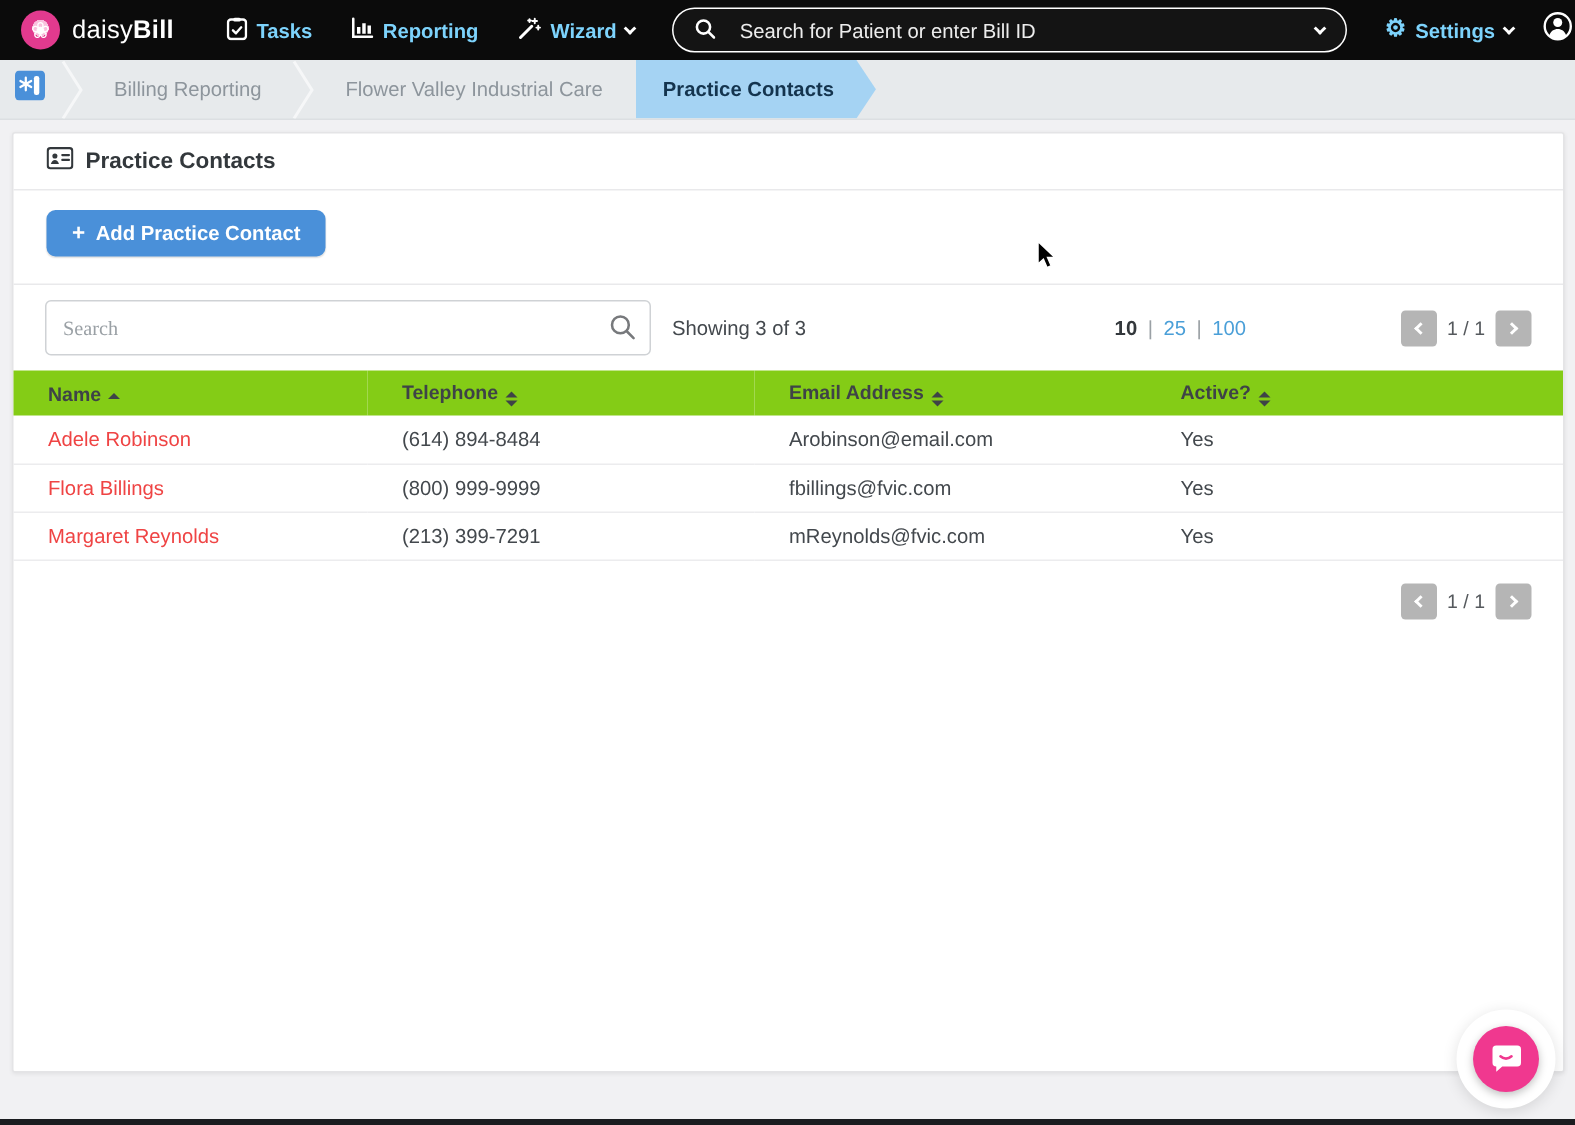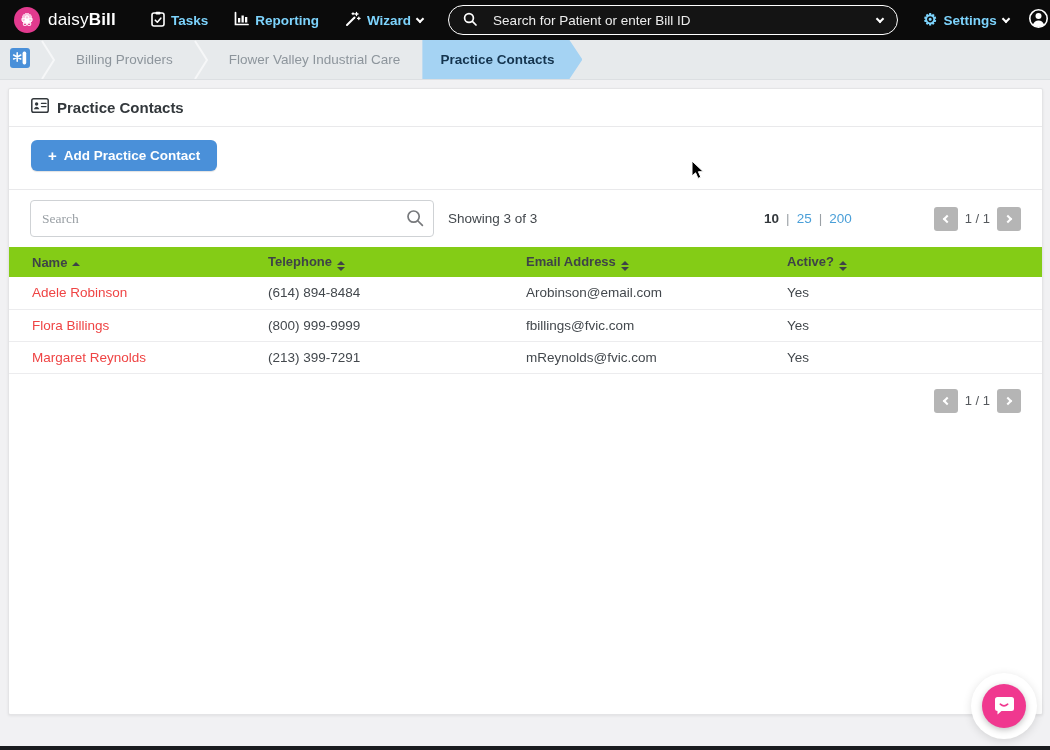--- a/index.html
+++ b/index.html
@@ -93,21 +93,21 @@
   .search-wrap { position:relative; width:404px;font-family:Liberation Serif, serif; }
   .search-input {
     width:404px; height:37px; border:1px solid #cfd2d5; border-radius:4px;
     font-family:inherit; font-size:13.5px; color:#444; padding:0 36px 0 11px;
     outline:none; background:#fff;
   }
   .search-input::placeholder { color:#9aa0a5; }
   .search-wrap svg { position:absolute; right:10px; top:9px; }
   .showing { margin-left:14px; font-size:13.5px; color:#43484d; }
   .tb-spacer { flex:1; }
-  .pagesizes { display:flex; align-items:center; gap:7px; font-size:13.5px; margin-right:82px; }
+  .pagesizes { display:flex; align-items:center; gap:7px; font-size:13.5px; margin-right:103px; }
   .ps-selected { color:#33383c; font-weight:700; cursor:default; }
   .ps-sep { color:#9aa0a5; }
   .ps-link { color:#4a9fd8; cursor:pointer; }
   .pager { display:flex; align-items:center; gap:7px; }
   .pg-btn {
     width:24px; height:24px; background:#b5b5b5; border:none; border-radius:3px;
     display:flex; align-items:center; justify-content:center; cursor:pointer;
   }
   .pg-chev { display:inline-block; width:6px; height:6px; border-right:2px solid #fff; border-bottom:2px solid #fff; }
   .pg-left  { transform:rotate(135deg); margin-left:3px; }
@@ -228,21 +228,21 @@
       <svg width="20" height="20" viewBox="0 0 20 20">
           <rect x="0" y="0" width="20" height="20" rx="3" fill="#4a90d9"></rect>
           <path d="M7.2 5.8 v8.4 M3.6 8 l7.2 4 M10.8 8 l-7.2 4" stroke="#fff" stroke-width="1.5" stroke-linecap="round" transform="translate(0,-1)"></path>
           <rect x="12.6" y="3.6" width="3.6" height="12.8" rx="1.6" fill="#fff"></rect>
         </svg>
     </span>
   </div>
   <svg class="crumb-sep" width="16" height="40" viewBox="0 0 16 40">
       <polyline points="2,1 14,20 2,39" fill="none" stroke="#f6f7f8" stroke-width="2"></polyline>
     </svg>
-  <div class="crumb">Billing Providers</div>
+  <div class="crumb">Billing Reporting</div>
   <svg class="crumb-sep" width="16" height="40" viewBox="0 0 16 40">
       <polyline points="2,1 14,20 2,39" fill="none" stroke="#f6f7f8" stroke-width="2"></polyline>
     </svg>
   <div class="crumb">Flower Valley Industrial Care</div>
   <div class="crumb-active">Practice Contacts</div>
 </div>
 
 <div class="card">
 
   <div class="card-title-row">
@@ -272,21 +272,21 @@
           <path d="M12 12 L16.4 16.4" stroke="#77797c" stroke-width="1.7" stroke-linecap="round"></path>
         </svg>
     </div>
     <span class="showing">Showing 3 of 3</span>
     <div class="tb-spacer"></div>
     <div class="pagesizes">
       <span class="ps-selected">10</span>
       <span class="ps-sep">|</span>
       <span class="ps-link">25</span>
       <span class="ps-sep">|</span>
-      <span class="ps-link">200</span>
+      <span class="ps-link">100</span>
     </div>
     <div class="pager">
       <button class="pg-btn">
           <span class="pg-chev pg-left"></span>
         </button>
       <span class="pg-ind">1 / 1</span>
       <button class="pg-btn">
           <span class="pg-chev pg-right"></span>
         </button>
     </div>

